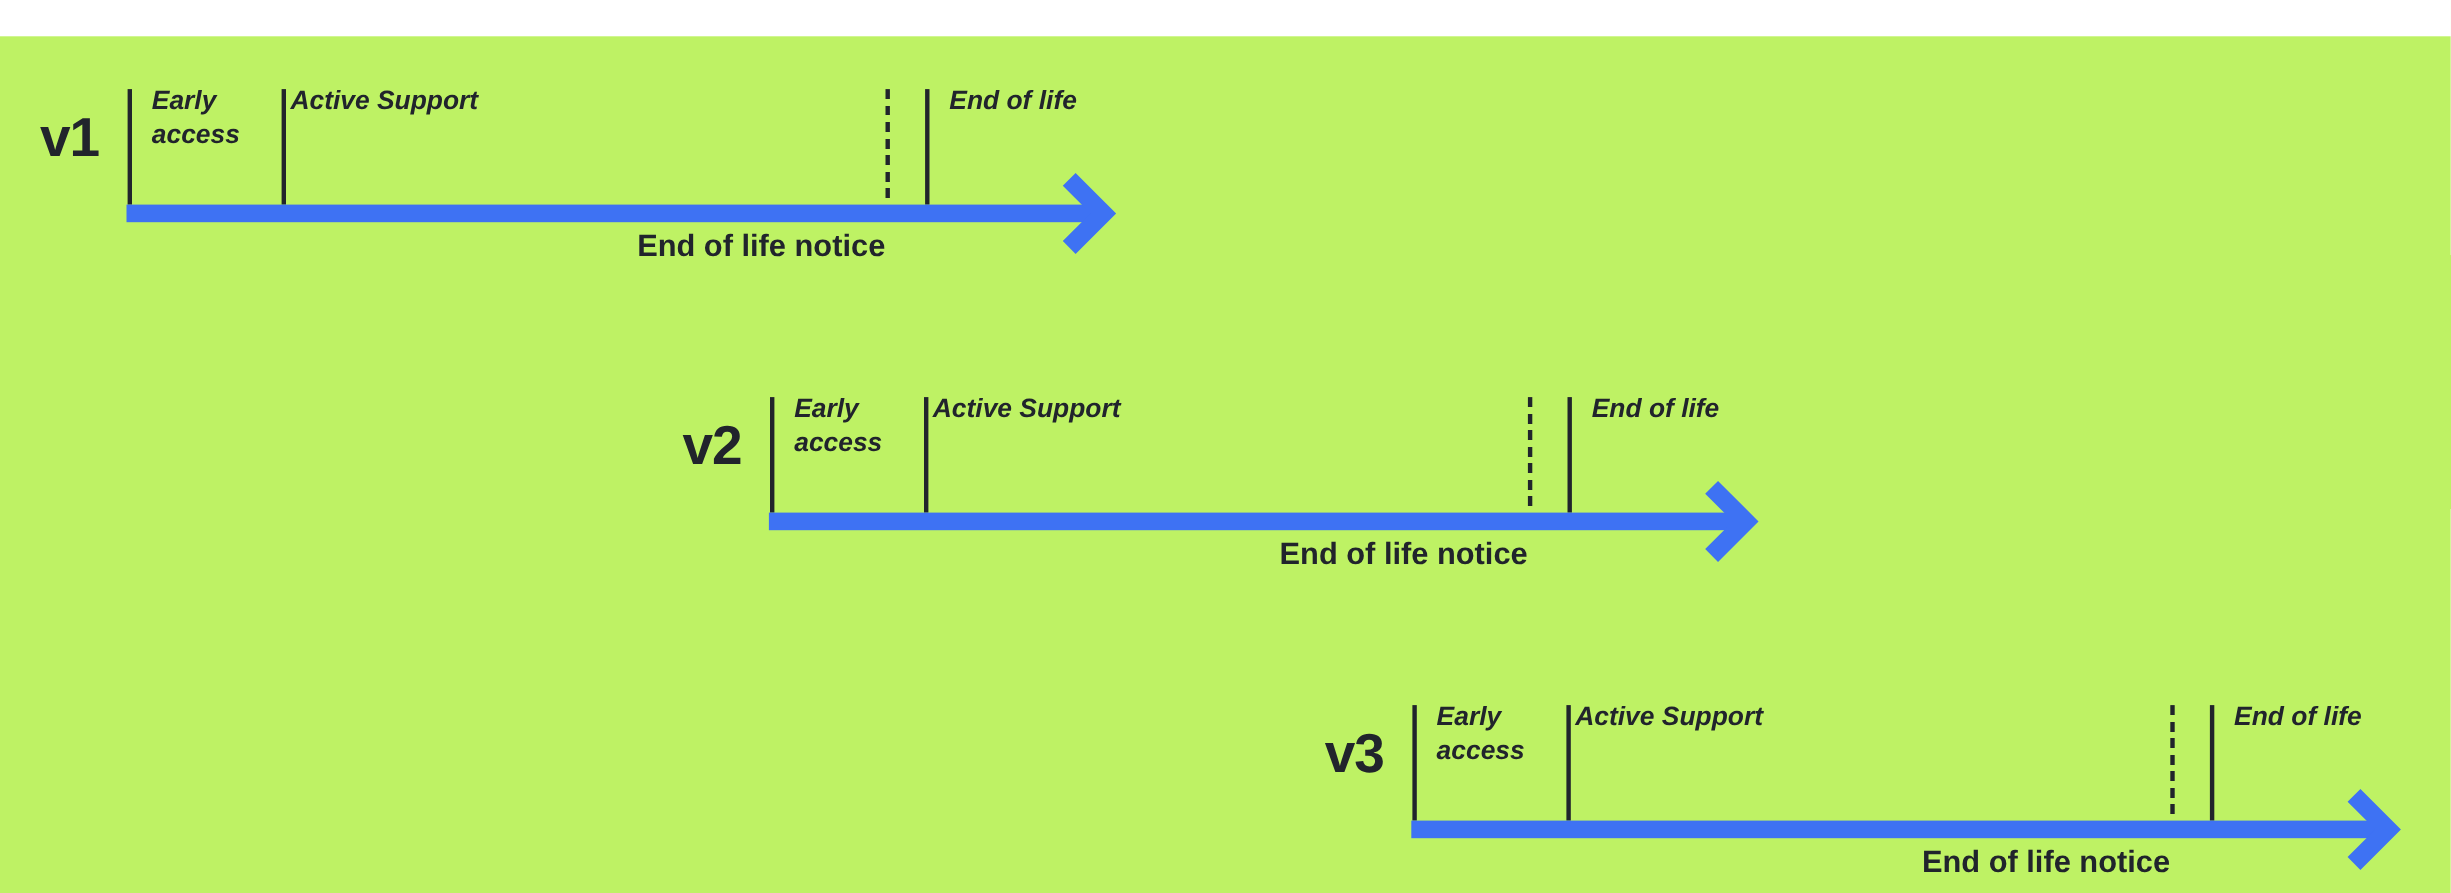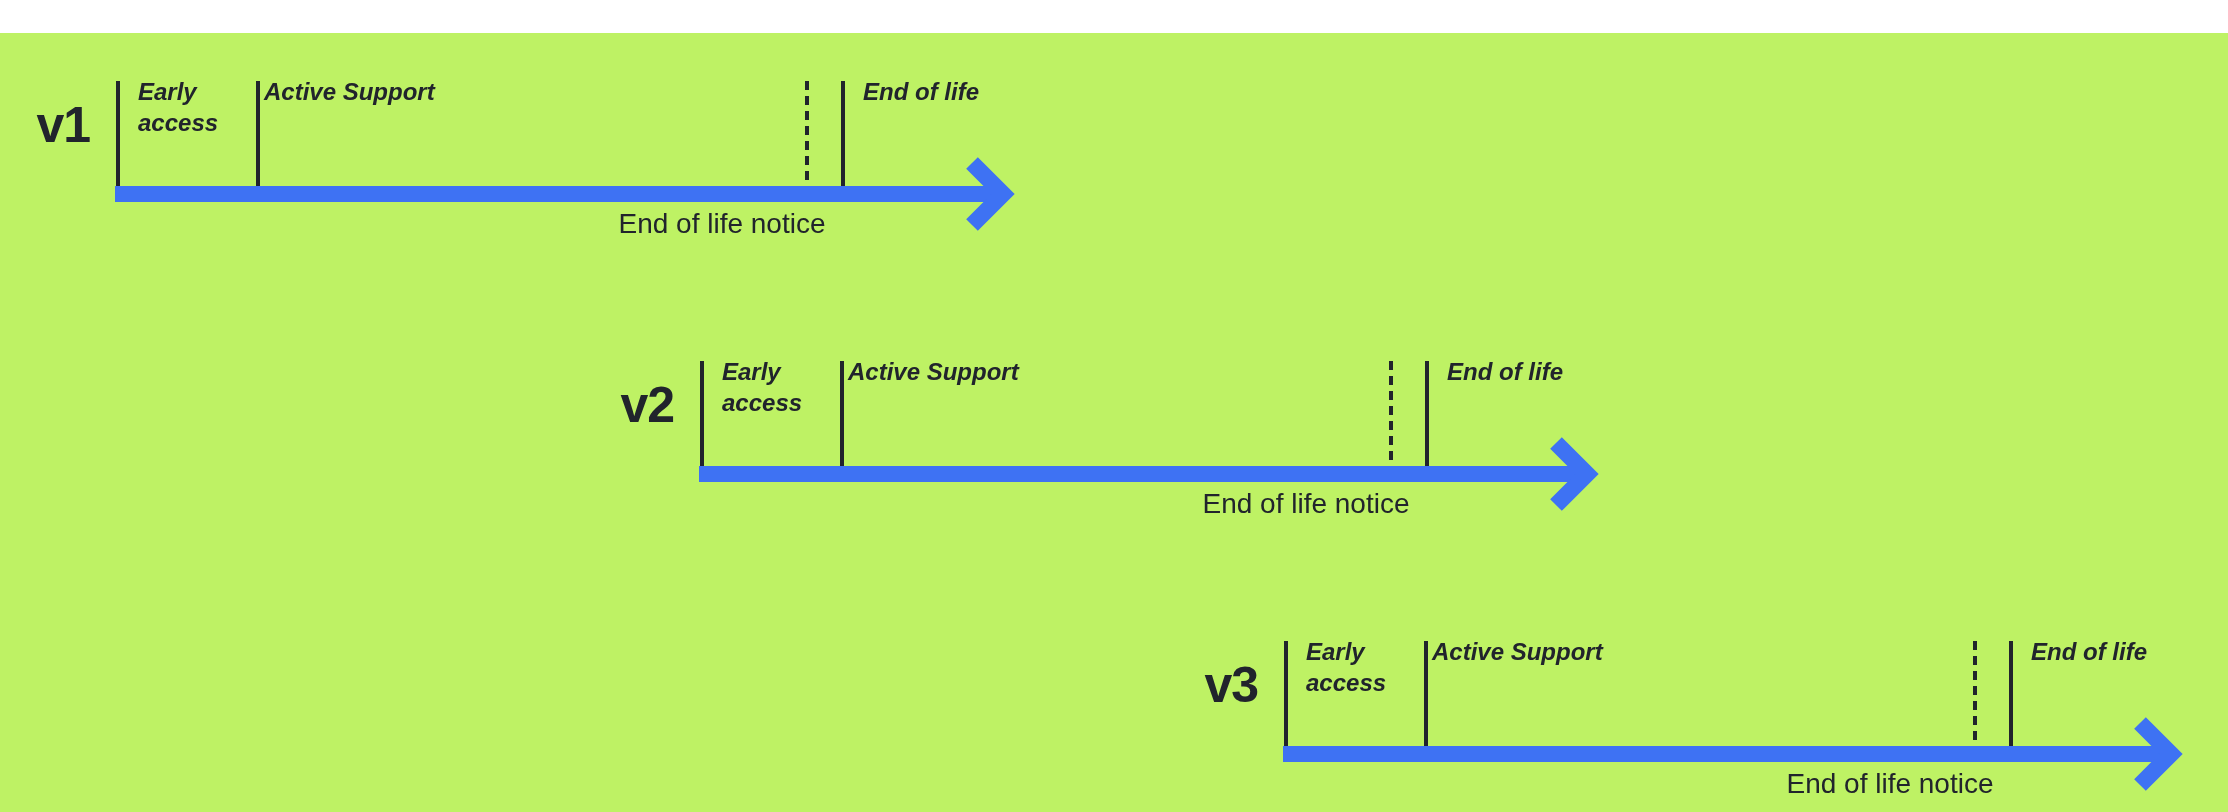--- a/index.html
+++ b/index.html
@@ -53,26 +53,26 @@
     font-size:24px;
     line-height:31px;
     font-weight:700;
     font-style:italic;
   }
   .stage.early{left:20px;width:125px;}
   .stage.active{left:146px;white-space:nowrap;}
   .stage.eol{left:745px;white-space:nowrap;}
   .notice{
     position:absolute;
-    left:604px;
+    left:574px;
     top:127px;
     transform:translateX(-50%);
     font-size:28px;
     line-height:32px;
-    font-weight:400;
+    font-weight:700;
     white-space:nowrap;
   }
   .arrow-svg{
     position:absolute;
     left:-3px;
     top:60px;
     overflow:visible;
   }
 </style>
 </head>

